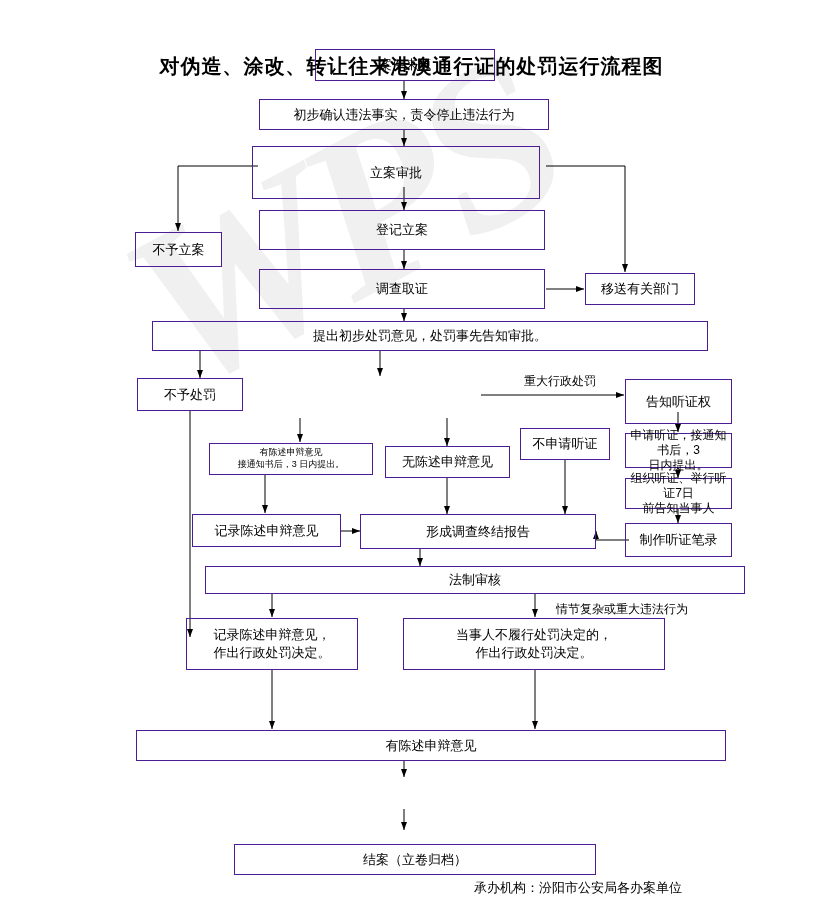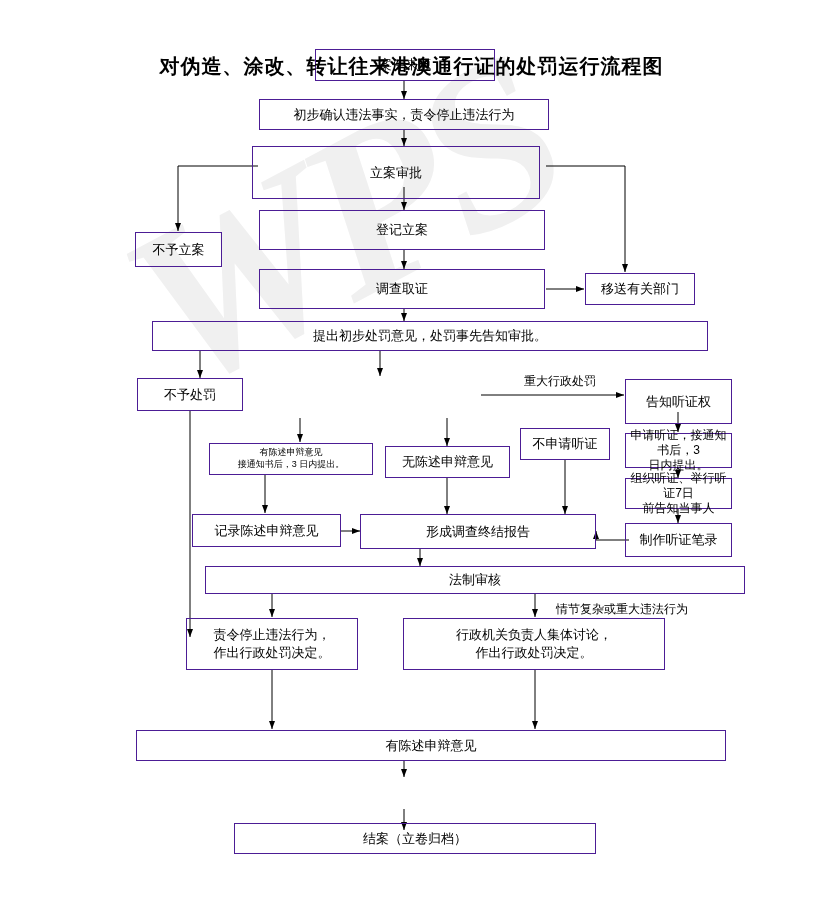--- a/index.html
+++ b/index.html
@@ -260,35 +260,36 @@
   </div>
 
   <div class="node" style="left:205px; top:566px; width:540px; height:28px;">
     <span>法制审核</span>
   </div>
 
   <div class="lbl" style="left:556px; top:601px;">情节复杂或重大违法行为</div>
 
   <div class="node" style="left:186px; top:618px; width:172px; height:52px;">
     <div class="lines">
-      <div>责令停止违法行为，</div>
+      <div>记录陈述申辩意见，</div>
       <div>作出行政处罚决定。</div>
     </div>
   </div>
 
   <div class="node" style="left:403px; top:618px; width:262px; height:52px;">
     <div class="lines">
-      <div>行政机关负责人集体讨论，</div>
+      <div>当事人不履行处罚决定的，</div>
       <div>作出行政处罚决定。</div>
     </div>
   </div>
 
   <div class="node" style="left:136px; top:730px; width:590px; height:31px;">
     <span>有陈述申辩意见</span>
   </div>
 
 
-  <div class="node" style="left:234px; top:823px; width:362px; height:31px;">
+  <div class="node" style="left:234px; top:844px; width:362px; height:31px;">
     <span>结案（立卷归档）</span>
   </div>
 
+  <div class="footer" style="left:474px; top:879px;">承办机构：汾阳市公安局各办案单位</div>
 
 </div>
 
 </body></html>

